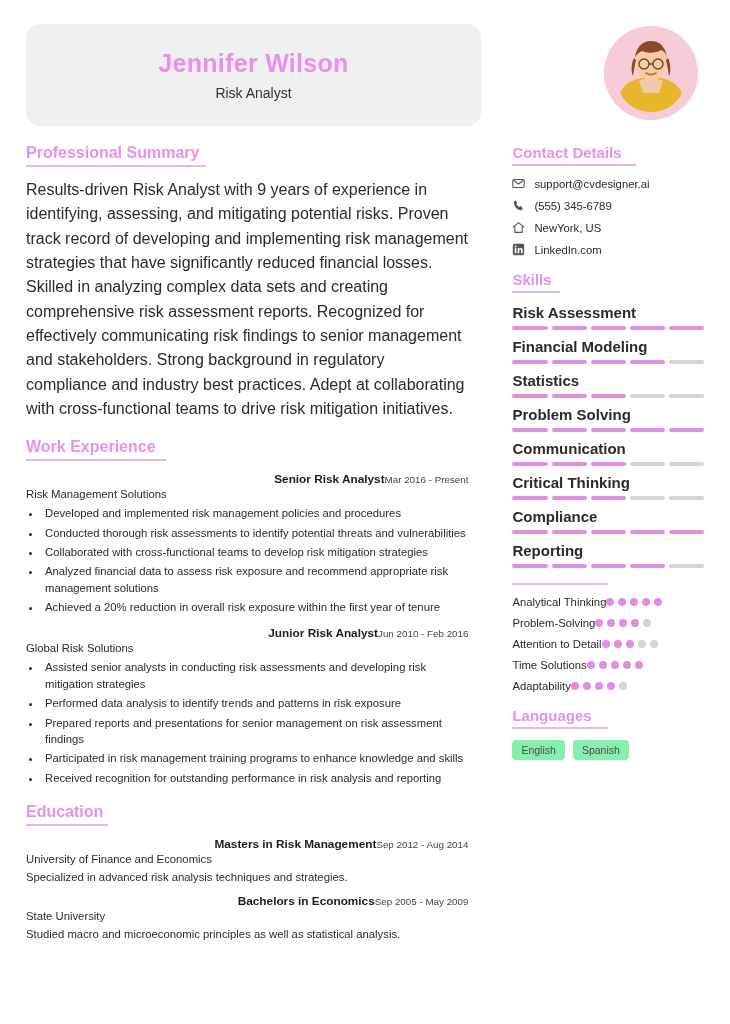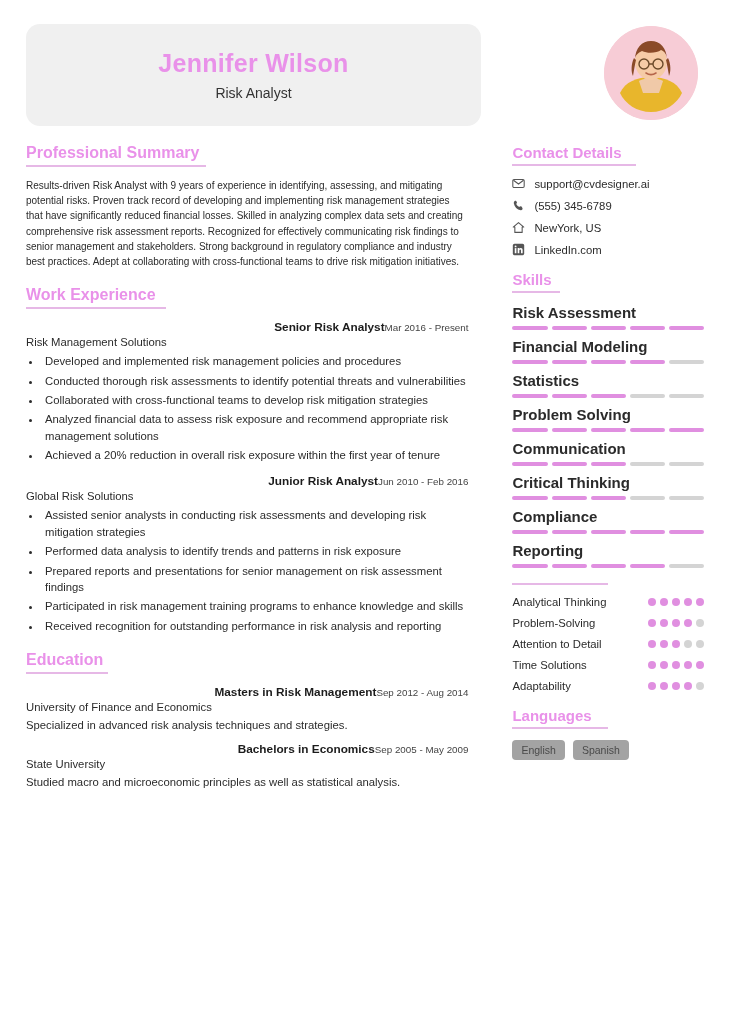--- a/index.html
+++ b/index.html
@@ -75,21 +75,21 @@
   }
   .sec-title-underline {
     height: 2px;
     background: #e6b8e6;
     margin-bottom: 11px;
   }
   .left .sec-title { font-size: 16px; }
   .left .sec { margin-bottom: 17px; }
 
   .summary {
-    font-size: 10px;
+    font-size: 16px;
     line-height: 1.52;
     color: #2b2b2b;
     text-align: left;
   }
 
   .job { margin-bottom: 11px; }
   .job-head {
     display: flex;
     justify-content: flex-end;
     align-items: baseline;
@@ -159,37 +159,36 @@
     height: 4px;
     flex: 1;
     border-radius: 2px;
     background: #d4d4d4;
   }
   .seg.on { background: #e08fe0; }
 
   .soft { margin-bottom: 9px; }
   .soft-row {
     display: flex;
-    justify-content: space-between;
     align-items: center;
   }
   .soft-label {
     font-size: 11.3px;
     color: #2b2b2b;
   }
   .dots { display: flex; gap: 4px; }
   .dot {
     width: 8px; height: 8px; border-radius: 50%;
     background: #d4d4d4;
   }
   .dot.on { background: #e08fe0; }
 
   .langs { display: flex; gap: 8px; flex-wrap: wrap; }
   .lang-chip {
-    background: #a3a3a3;
+    background: #86efac;
     color: #4a4a4a;
     font-size: 10.5px;
     padding: 4px 9px;
     border-radius: 4px;
   }
   .right .sec { margin-bottom: 15px; }
 </style>
 </head>
 <body>
 

